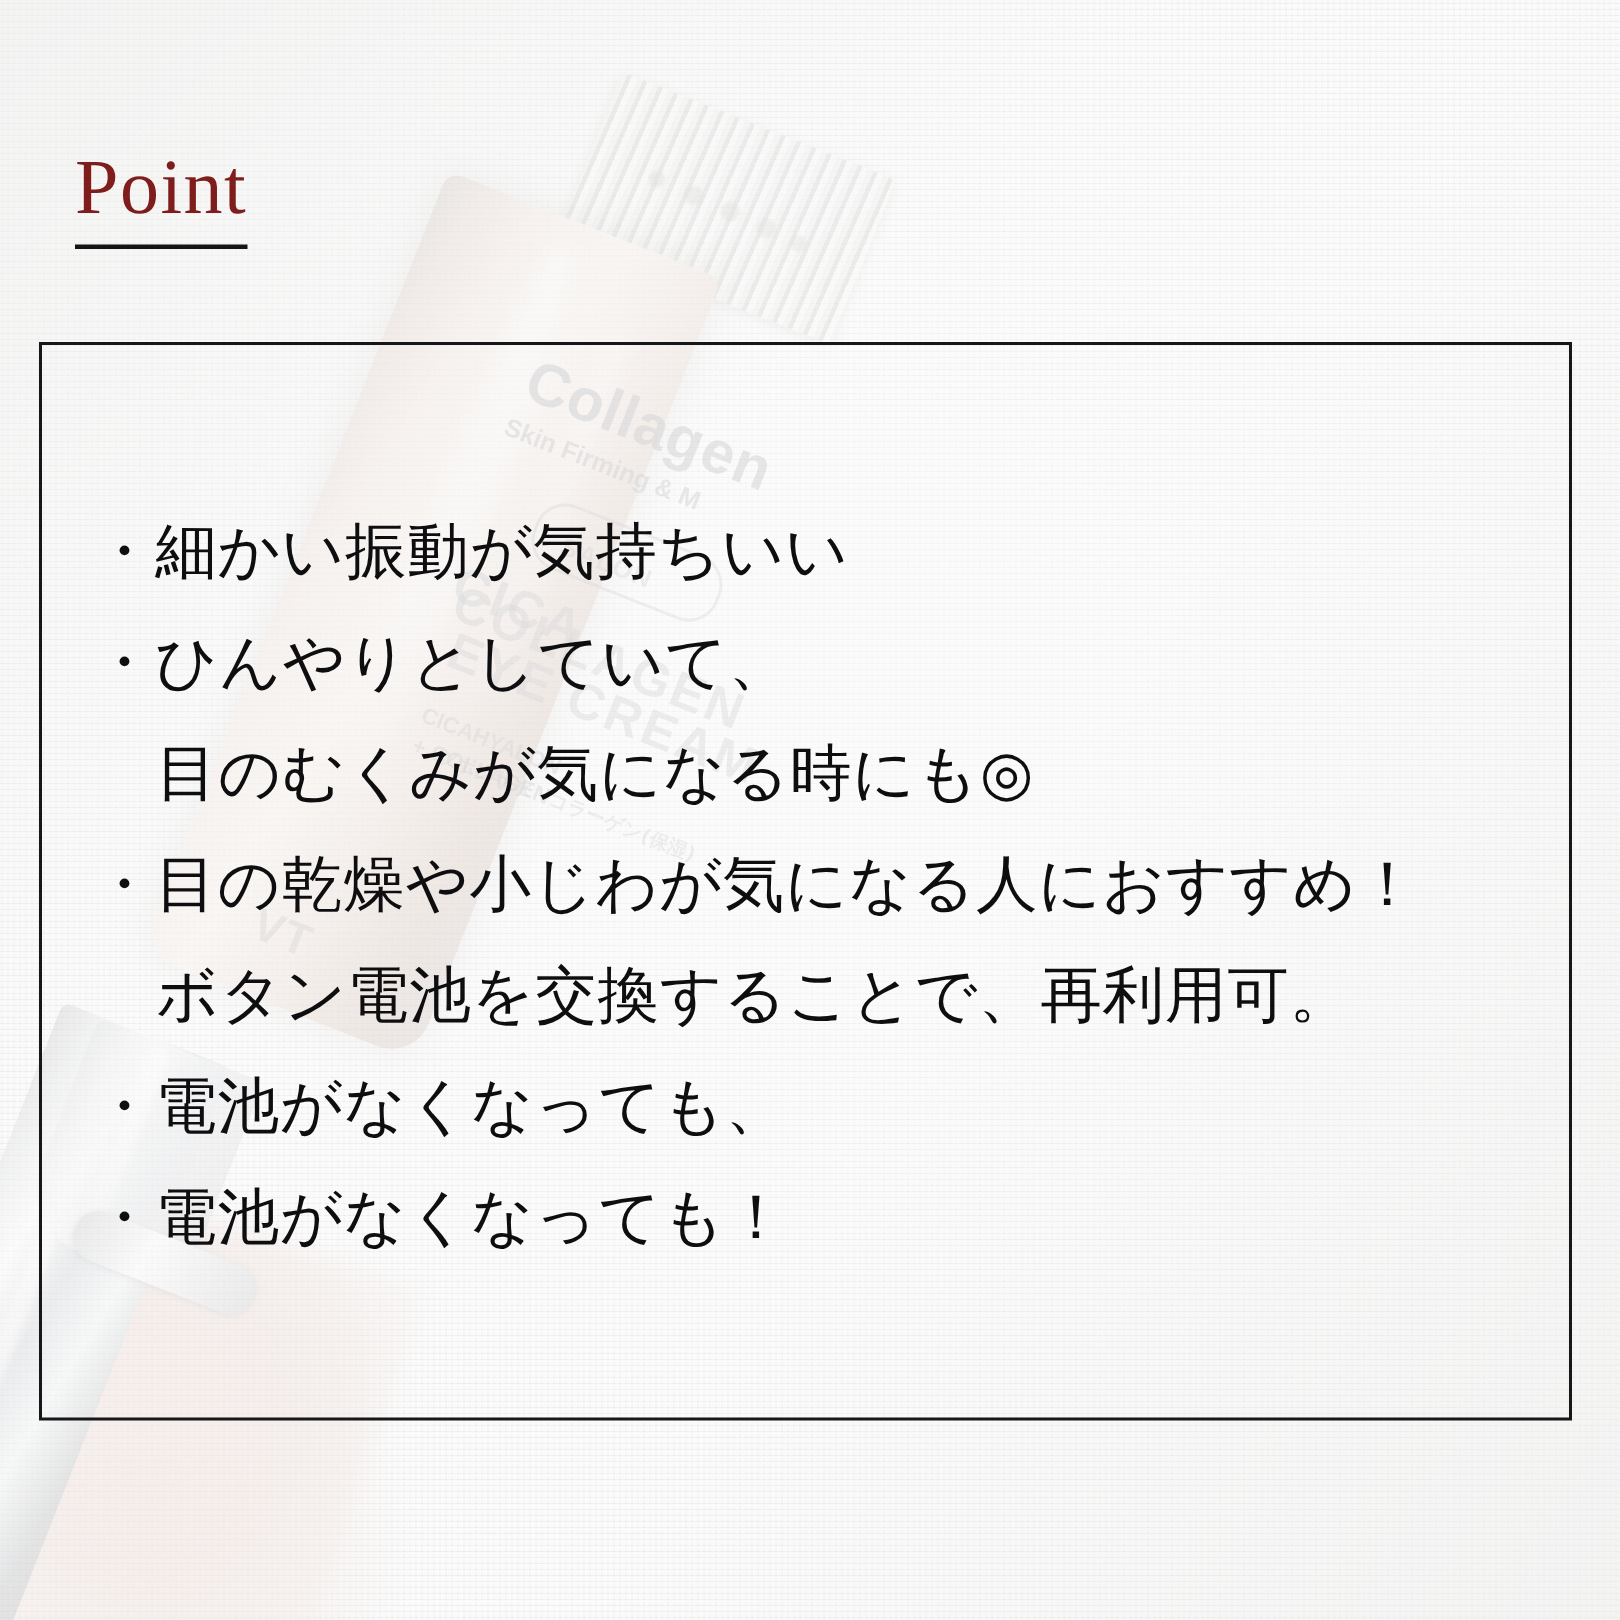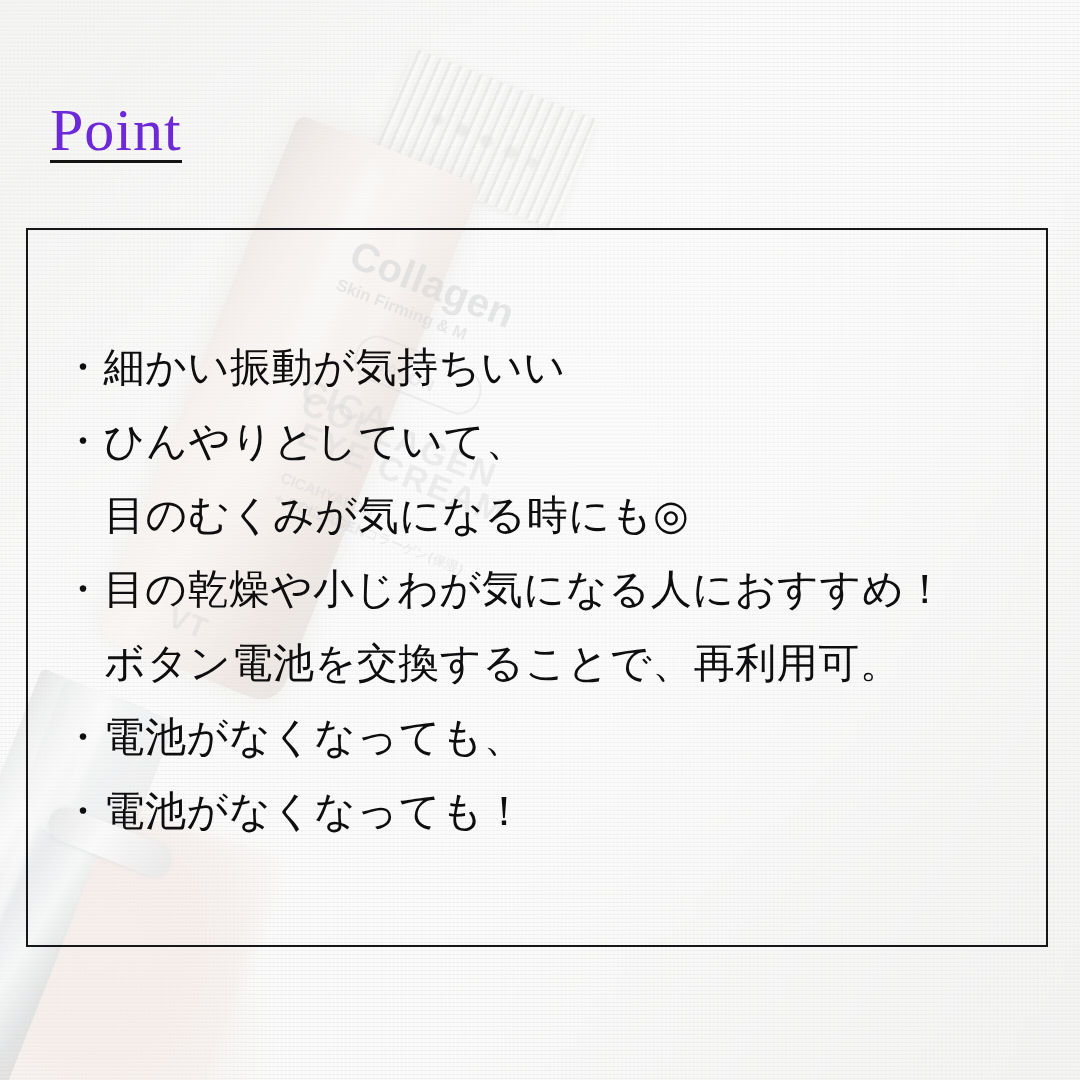--- a/index.html
+++ b/index.html
@@ -171,23 +171,23 @@
   .wash{
     position:absolute;inset:0;
     background:rgba(248,248,247,.50);
   }
 
   
   #overlay{position:absolute;inset:0;}
 
   #heading-wrap{position:absolute;left:50px;top:100px;}
   #heading{
-    font-size:60px;color:#6d28d9;line-height:1;
+    font-size:52px;color:#7f1d1d;line-height:1;
     letter-spacing:1px;display:inline-block;
-    padding-bottom:0;border-bottom:3px solid #141414;
+    padding-bottom:11px;border-bottom:3px solid #141414;
   }
 
   #frame{
     position:absolute;left:26px;top:228px;
     width:1022px;height:719px;
     border:2px solid #17171a;
     box-sizing:border-box;
   }
 
   #lines{

